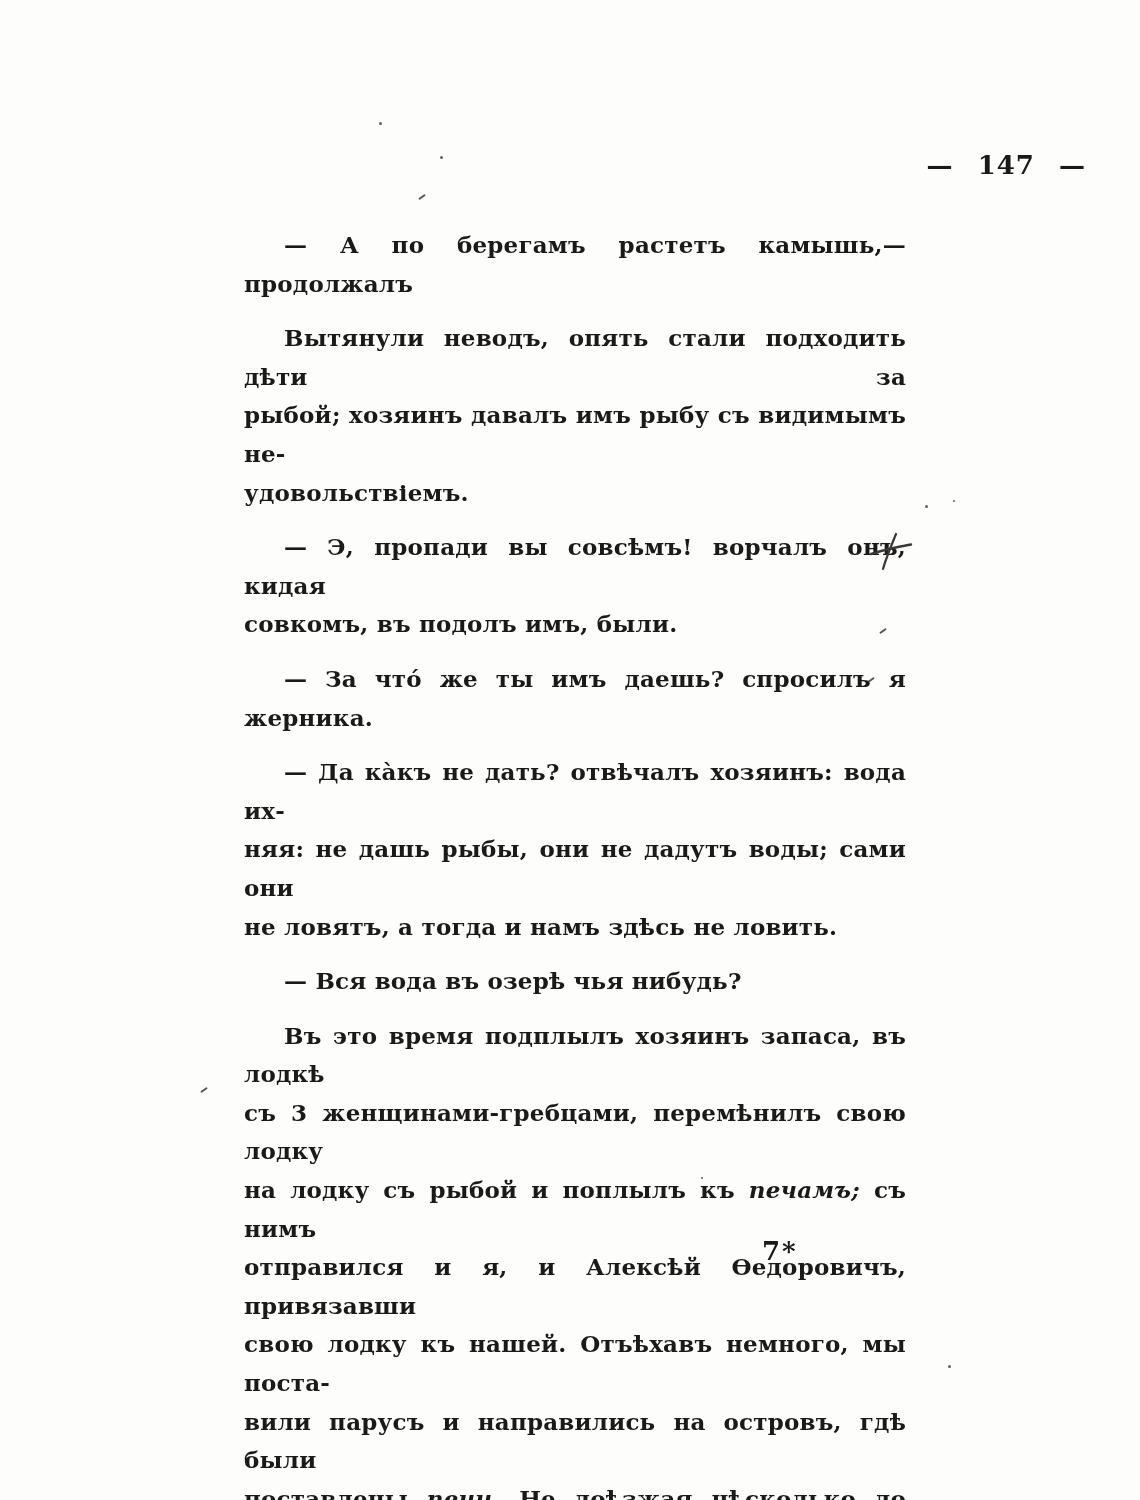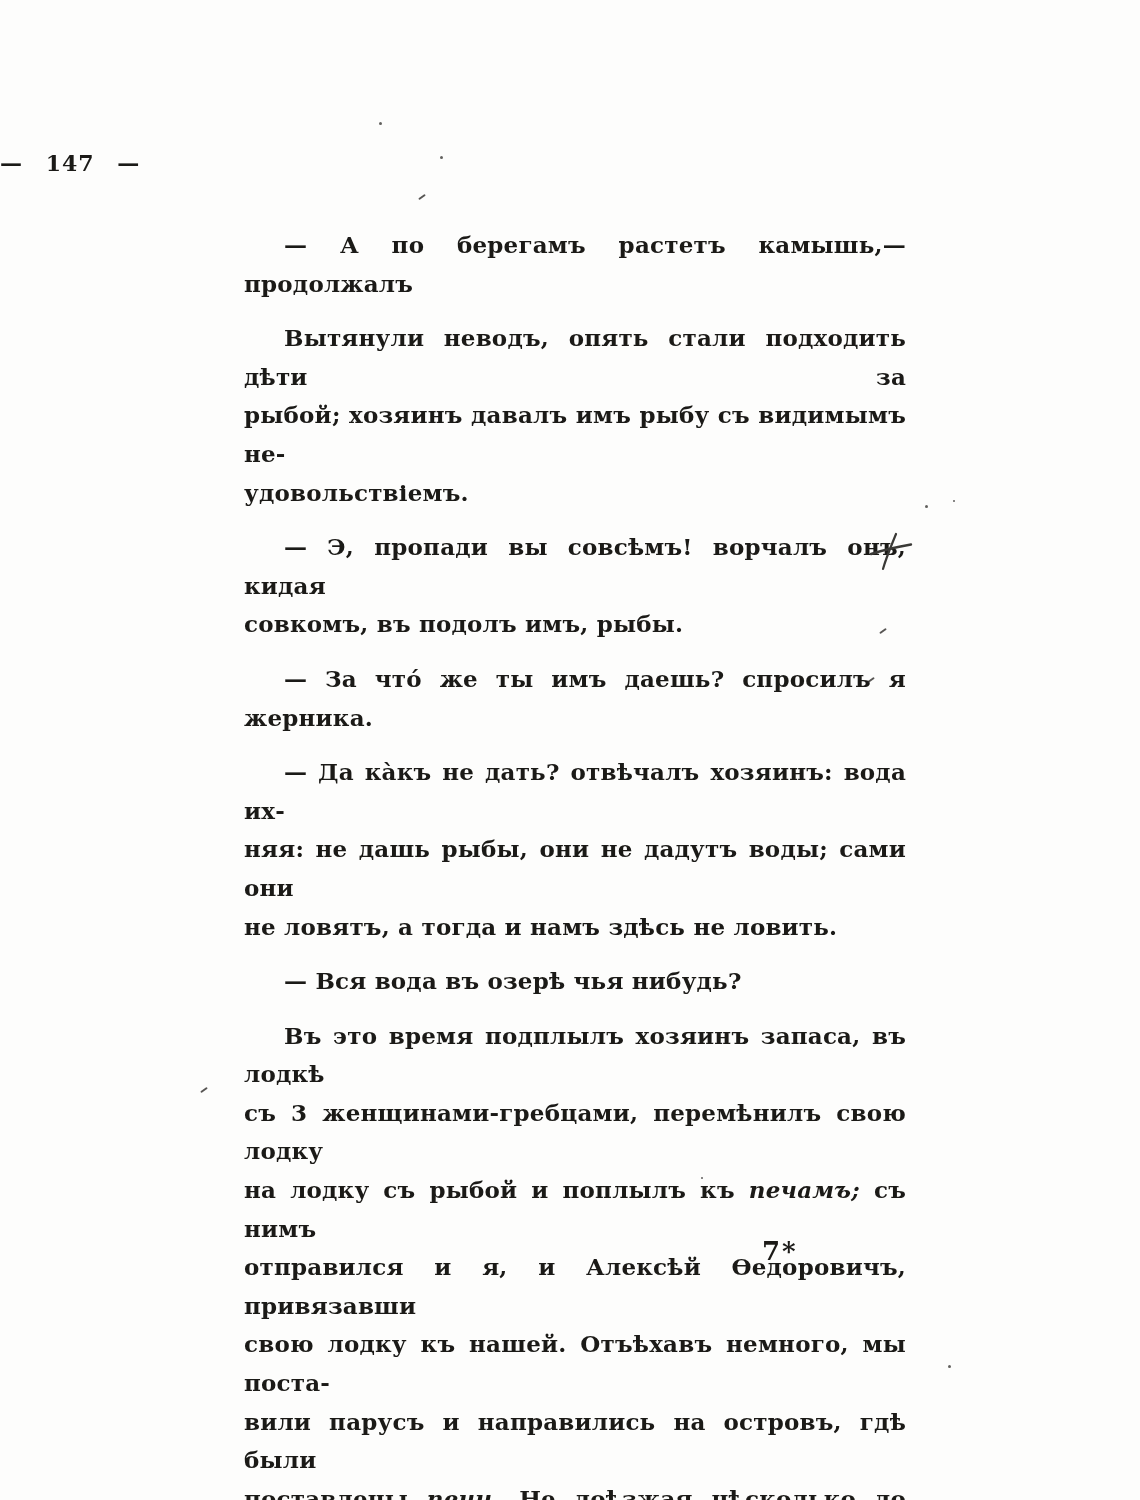--- a/index.html
+++ b/index.html
@@ -11,22 +11,22 @@
   .page{
     position:relative;
     width:1140px;height:1500px;
     background:#fdfdfc;
     overflow:hidden;
     color:#1b1a17;
   }
   .header{
     position:absolute;
     top:150px;left:0;width:1086px;
-    text-align:left;
-    font-size:22px;
+    text-align:right;
+    font-size:26px;
     font-weight:700;
     word-spacing:14px;
     letter-spacing:1px;
   }
   .text-block{
     position:absolute;
     left:228px;top:210px;width:694px;
     font-size:23px;
     font-weight:700;
     line-height:38.6px;
@@ -71,21 +71,21 @@
       <div class="para">
         <div class="line indent just"><span>— А по берегамъ растетъ камышь,—продолжалъ</span></div>
       </div>
       <div class="para">
         <div class="line indent just"><span>Вытянули неводъ, опять стали подходить дѣти за</span></div>
         <div class="line just"><span>рыбой; хозяинъ давалъ имъ рыбу съ видимымъ не-</span></div>
         <div class="line"><span>удовольствіемъ.</span></div>
       </div>
       <div class="para">
         <div class="line indent just"><span>— Э, пропади вы совсѣмъ! ворчалъ онъ, кидая</span></div>
-        <div class="line"><span>совкомъ, въ подолъ имъ, рыбы.</span></div>
+        <div class="line"><span>совкомъ, въ подолъ имъ, были.</span></div>
       </div>
       <div class="para">
         <div class="line indent just"><span>— За что́ же ты имъ даешь? спросилъ я жерника.</span></div>
       </div>
       <div class="para">
         <div class="line indent just"><span>— Да ка̀къ не дать? отвѣчалъ хозяинъ: вода их-</span></div>
         <div class="line just"><span>няя: не дашь рыбы, они не дадутъ воды; сами они</span></div>
         <div class="line"><span>не ловятъ, а тогда и намъ здѣсь не ловить.</span></div>
       </div>
       <div class="para">

